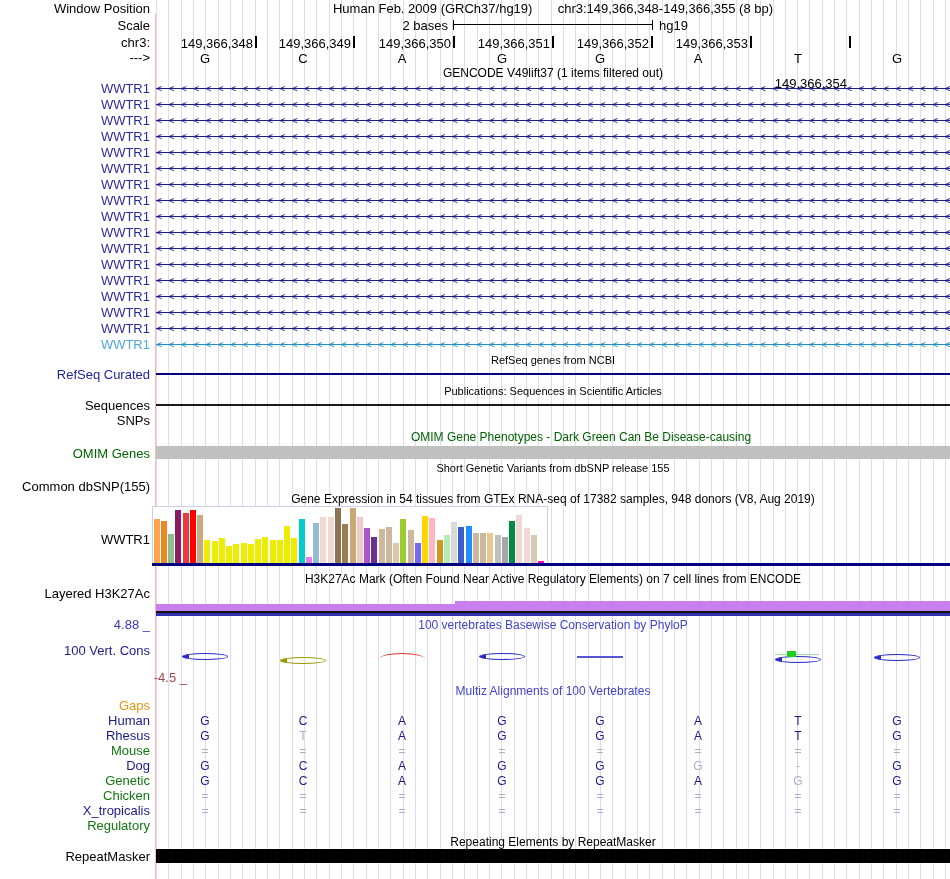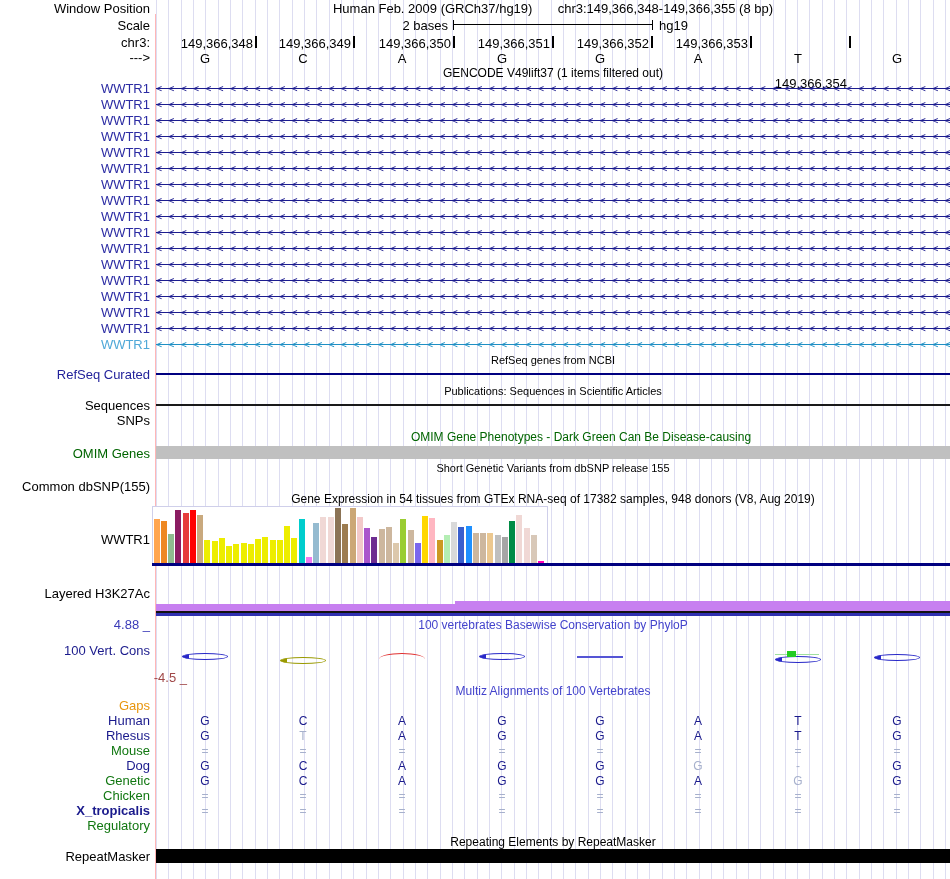--- a/index.html
+++ b/index.html
@@ -243,20 +243,21 @@
       <div class="bar" style="left: 494.685px; top: 535px; height: 28px; background: rgb(191, 191, 191);"></div>
       <div class="bar" style="left: 501.944px; top: 537px; height: 26px; background: rgb(166, 166, 166);"></div>
       <div class="bar" style="left: 509.204px; top: 521px; height: 42px; background: rgb(0, 139, 69);"></div>
       <div class="bar" style="left: 516.463px; top: 515px; height: 48px; background: rgb(240, 216, 213);"></div>
       <div class="bar" style="left: 523.722px; top: 528px; height: 35px; background: rgb(240, 216, 213);"></div>
       <div class="bar" style="left: 530.981px; top: 535px; height: 28px; background: rgb(216, 200, 184);"></div>
       <div class="bar" style="left: 538.241px; top: 561px; height: 2px; background: rgb(255, 0, 187);"></div>
     </div>
   <div class="abs" style="left:152px;top:563px;width:798px;height:3px;background:#000080;"></div>
 
+  <div class="title" style="top:573px;">H3K27Ac Mark (Often Found Near Active Regulatory Elements) on 7 cell lines from ENCODE</div>
   <div class="lbl" style="top:587px;">Layered H3K27Ac</div>
   <div class="abs" style="left:156px;top:604px;width:299px;height:7px;background:#C77FF0;"></div>
   <div class="abs" style="left:455px;top:601px;width:495px;height:10px;background:#C77FF0;"></div>
   <div class="abs" style="left:156px;top:611px;width:794px;height:2px;background:#111;"></div>
   <div class="abs" style="left:156px;top:613px;width:794px;height:3px;background:#3030B0;"></div>
 
   <div class="lbl" style="top:618px;color:#3B3BB8;">4.88 _</div>
   <div class="title" style="top:619px;color:#4343CC;">100 vertebrates Basewise Conservation by PhyloP</div>
   <div class="lbl" style="top:644px;color:#1A1A8C;">100 Vert. Cons</div>
   <div id="cons-glyphs">
@@ -322,21 +323,21 @@
       <div class="mzcell" style="left: 887px; top: 774px; color: rgb(26, 26, 140);">G</div>
       <div class="lbl" style="top: 789px; color: rgb(17, 119, 17);">Chicken</div>
       <div class="mzcell" style="left: 195px; top: 789px; color: rgb(166, 176, 204);">=</div>
       <div class="mzcell" style="left: 293px; top: 789px; color: rgb(166, 176, 204);">=</div>
       <div class="mzcell" style="left: 392px; top: 789px; color: rgb(166, 176, 204);">=</div>
       <div class="mzcell" style="left: 492px; top: 789px; color: rgb(166, 176, 204);">=</div>
       <div class="mzcell" style="left: 590px; top: 789px; color: rgb(166, 176, 204);">=</div>
       <div class="mzcell" style="left: 688px; top: 789px; color: rgb(166, 176, 204);">=</div>
       <div class="mzcell" style="left: 788px; top: 789px; color: rgb(166, 176, 204);">=</div>
       <div class="mzcell" style="left: 887px; top: 789px; color: rgb(166, 176, 204);">=</div>
-      <div class="lbl" style="top: 804px; color: rgb(26, 26, 140); font-weight: bold;">X_tropicalis</div>
+      <div class="lbl" style="top: 804px; color: rgb(26, 26, 140);">X_tropicalis</div>
       <div class="mzcell" style="left: 195px; top: 804px; color: rgb(166, 176, 204);">=</div>
       <div class="mzcell" style="left: 293px; top: 804px; color: rgb(166, 176, 204);">=</div>
       <div class="mzcell" style="left: 392px; top: 804px; color: rgb(166, 176, 204);">=</div>
       <div class="mzcell" style="left: 492px; top: 804px; color: rgb(166, 176, 204);">=</div>
       <div class="mzcell" style="left: 590px; top: 804px; color: rgb(166, 176, 204);">=</div>
       <div class="mzcell" style="left: 688px; top: 804px; color: rgb(166, 176, 204);">=</div>
       <div class="mzcell" style="left: 788px; top: 804px; color: rgb(166, 176, 204);">=</div>
       <div class="mzcell" style="left: 887px; top: 804px; color: rgb(166, 176, 204);">=</div>
       <div class="lbl" style="top: 819px; color: rgb(17, 119, 17);">Regulatory</div>
     </div>

